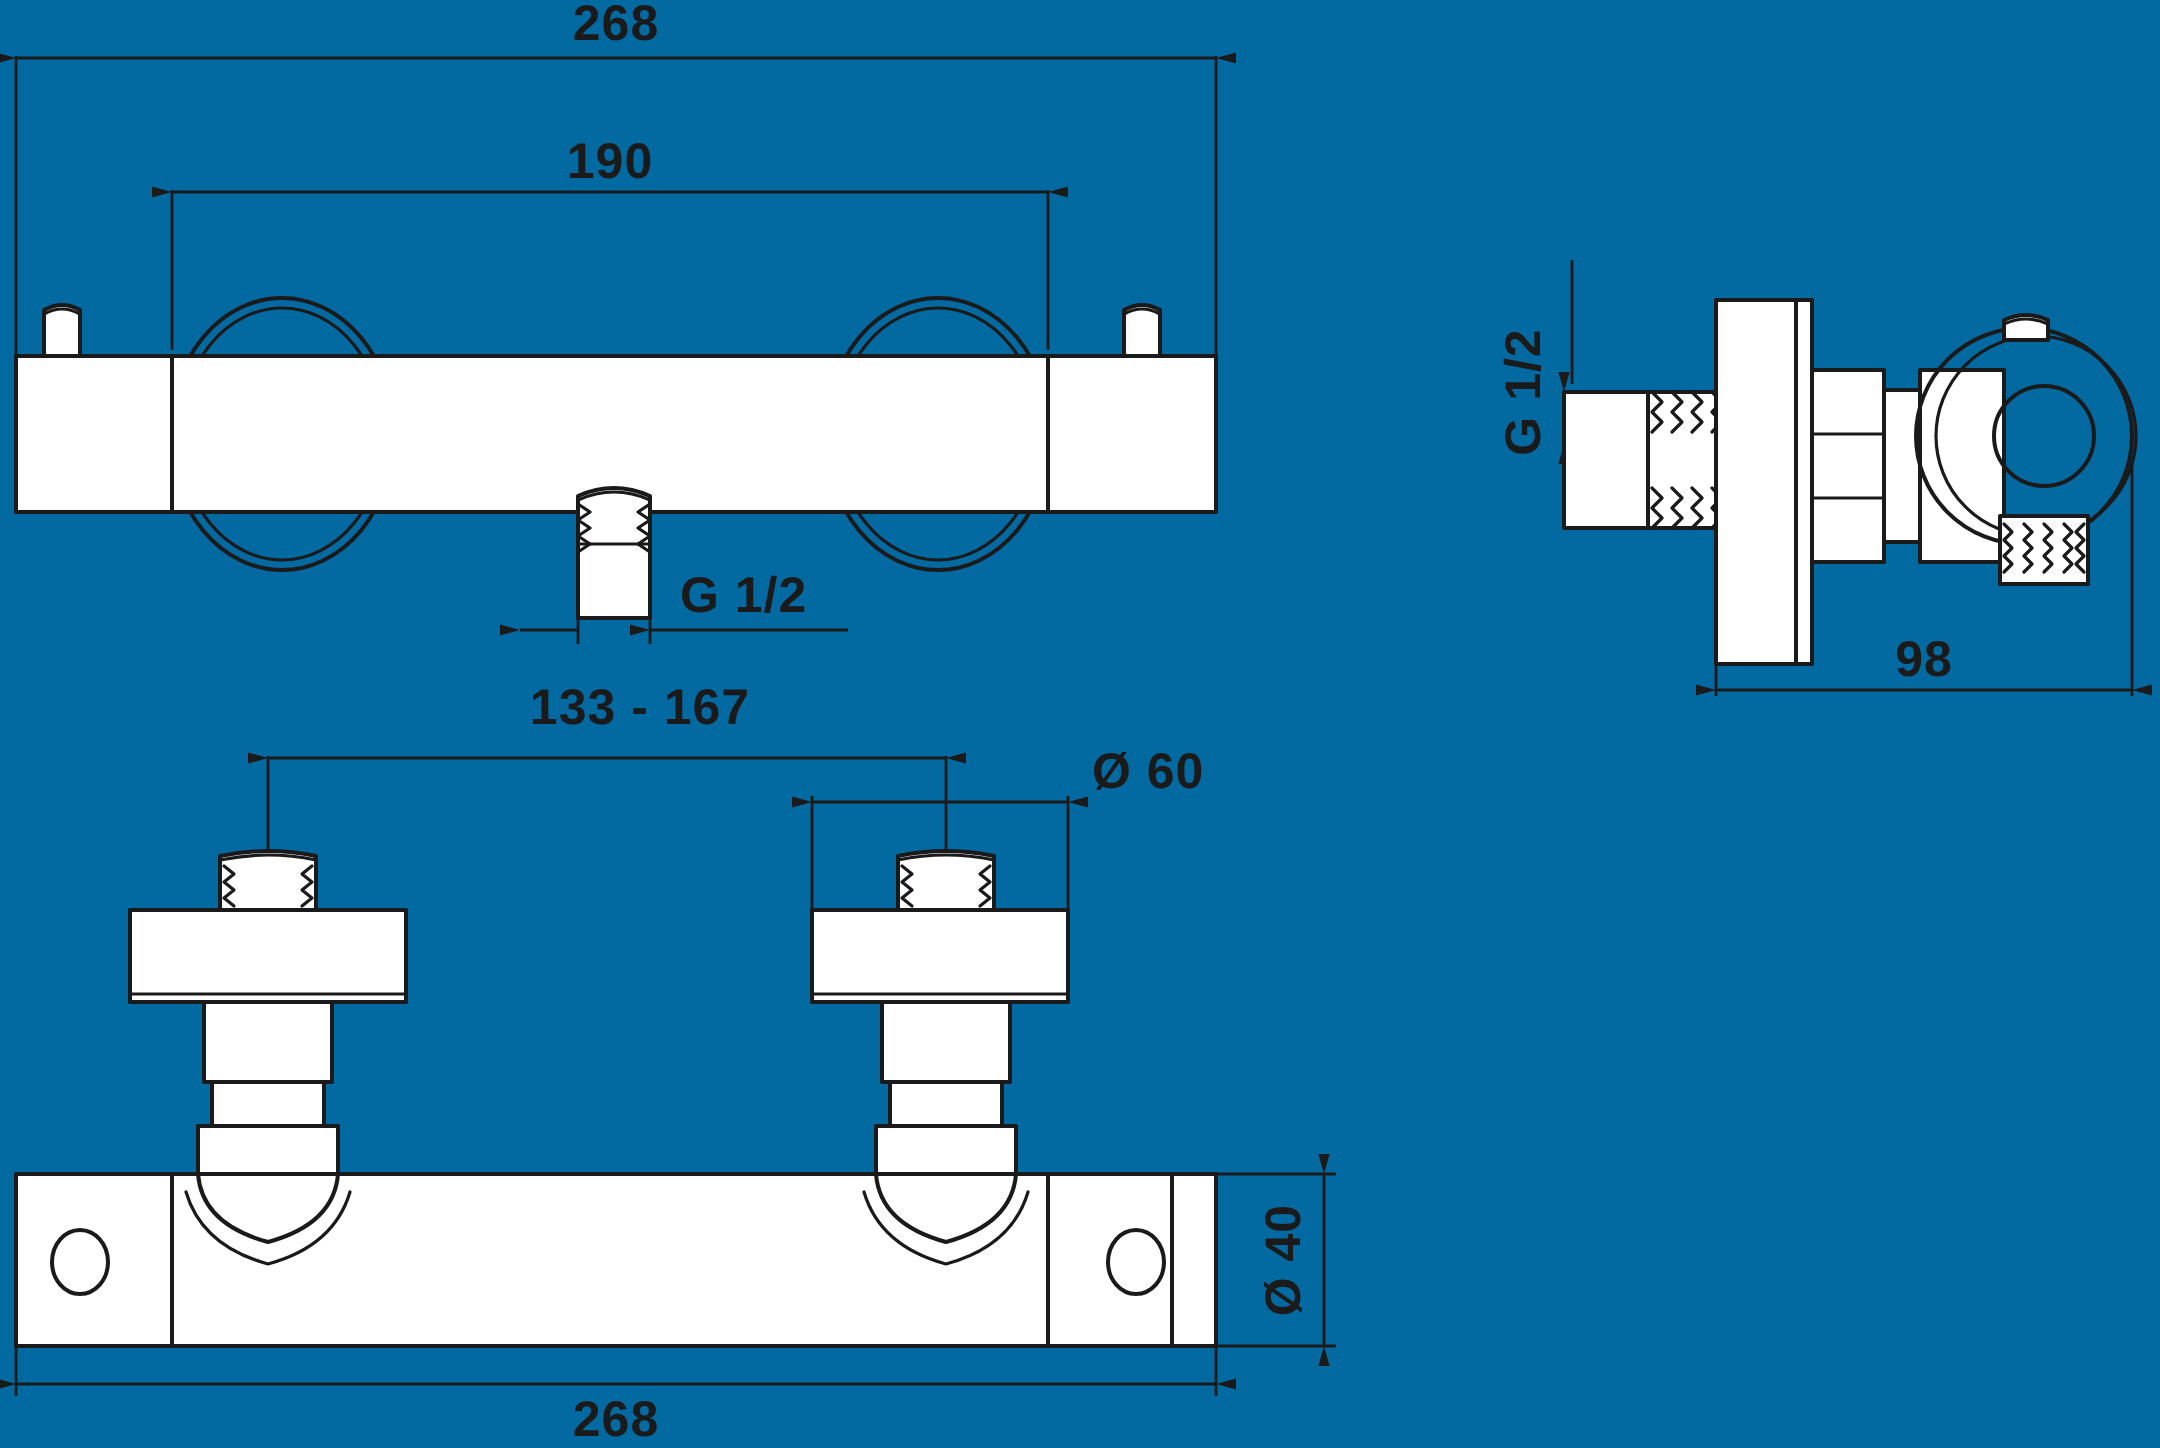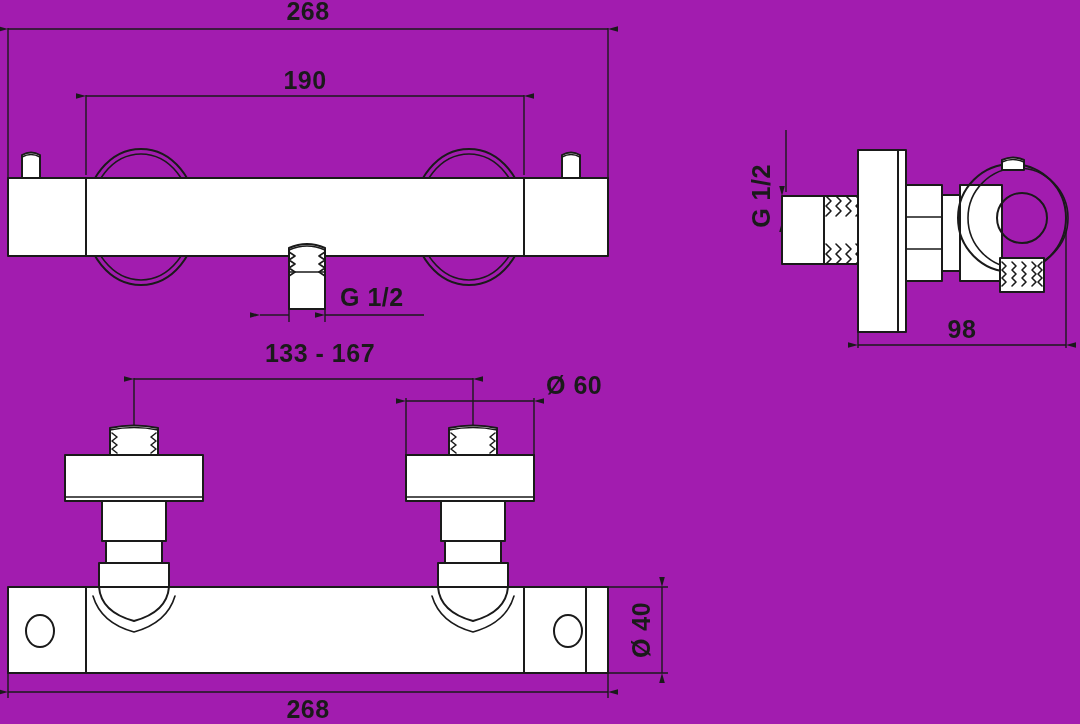--- a/index.html
+++ b/index.html
@@ -7,21 +7,21 @@
     padding: 0;
     background: #ffffff;
   }
   body {
     font-family: "Liberation Sans", sans-serif;
   }
   #drawing-root {
     position: relative;
     width: 1080px;
     height: 724px;
-    background: #a21caf;
+    background: #0369a1;
     overflow: hidden;
   }
   svg#tech-drawing {
     display: block;
     width: 1080px;
     height: 724px;
   }
   .part-line {
     fill: none;
     stroke: #1a1a1a;

